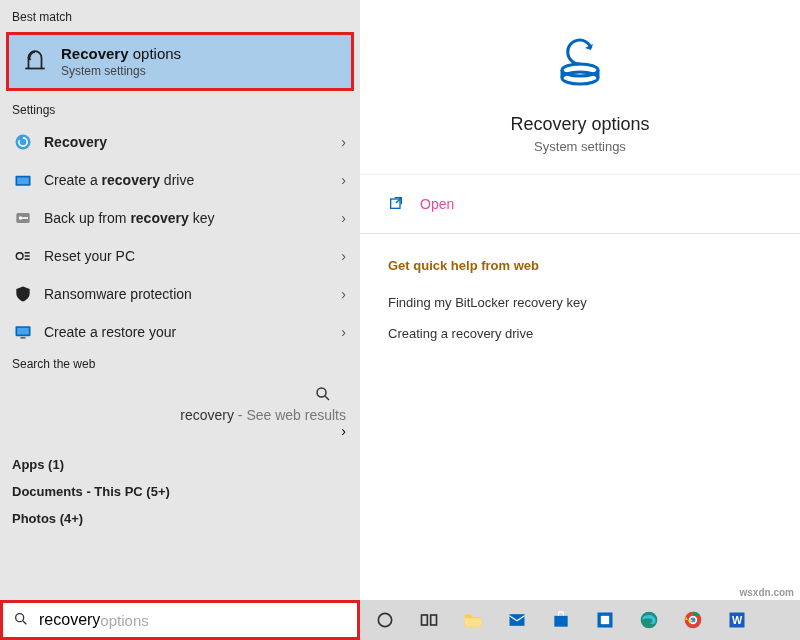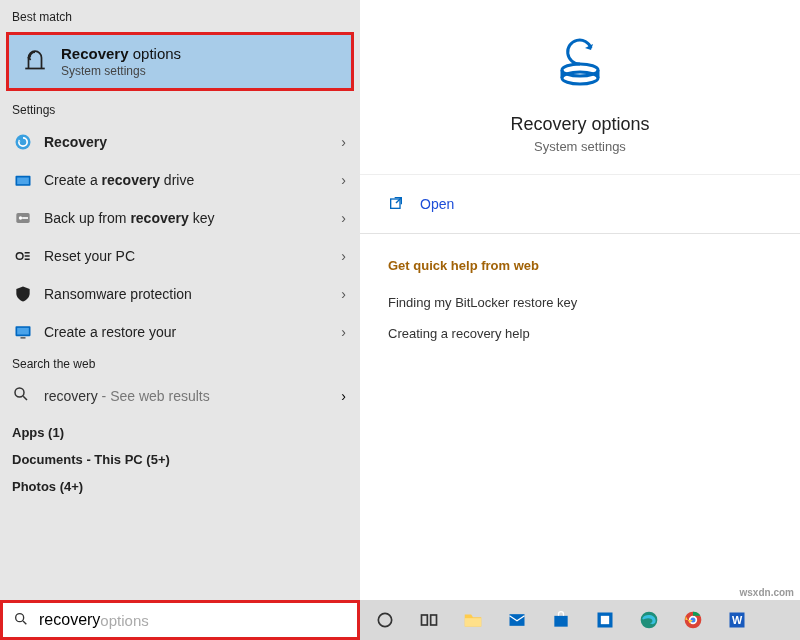--- a/index.html
+++ b/index.html
@@ -9,30 +9,30 @@
 .right-panel { flex: 1; background: #fff; padding: 0; }
 .section-header { font-size: 12px; color: #222; padding: 6px 12px 6px 12px; font-weight: 400; }
 .best-match-card { background: #a8cce9; border: 3px solid #e02020; margin: 2px 6px 6px 6px; padding: 10px 10px 10px 12px; display: flex; align-items: center; gap: 12px; cursor: pointer; }
 .best-match-icon { width: 28px; height: 28px; display: flex; align-items: center; justify-content: center; }
 .best-match-text .title { font-size: 15px; color: #111; }
 .best-match-text .subtitle { font-size: 12px; color: #444; margin-top: 2px; }
 .result-item { display: flex; align-items: center; padding: 8px 14px 8px 12px; font-size: 14px; color: #222; cursor: pointer; }
 .result-item .icon { width: 22px; height: 22px; margin-right: 10px; display: flex; align-items: center; justify-content: center; }
 .result-item .label { flex: 1; }
 .result-item .chev { color: #555; font-size: 14px; }
-.web-item { display: flex; align-items: center; padding: 8px 14px 8px 12px; font-size: 14px; cursor: pointer; }
+.web-item { display: flex; align-items: flex-end; padding: 8px 14px 8px 12px; font-size: 14px; cursor: pointer; flex-direction: column; }
 .web-item .icon { width: 22px; height: 22px; margin-right: 10px; }
 .web-item .label { flex: 1; color: #333; }
 .web-item .suffix { color: #777; }
 .category-line { font-size: 13px; color: #222; padding: 10px 12px 2px 12px; font-weight: 600; }
 .details-hero { text-align: center; padding: 30px 20px 20px 20px; border-bottom: 1px solid #eee; margin-bottom: 6px; }
 .details-hero .hero-icon { display: inline-block; margin-bottom: 10px; }
 .details-hero .hero-title { font-size: 18px; color: #222; margin-top: 6px; }
 .details-hero .hero-sub { font-size: 13px; color: #666; margin-top: 4px; }
-.action-row { display: flex; align-items: center; padding: 14px 28px; font-size: 14px; color: #1d4ed8; cursor: pointer; }
+.action-row { display: flex; align-items: center; padding: 14px 28px; font-size: 14px; color: #ec4899; cursor: pointer; }
 .action-row .icon { width: 18px; height: 18px; margin-right: 14px; color: #0067c0; }
 .help-section { padding: 18px 28px; }
 .help-title { font-size: 13px; font-weight: 600; color: #a16207; margin-bottom: 14px; }
 .help-link { font-size: 13px; color: #333; padding: 8px 0; cursor: pointer; }
 hr.sep { border: none; border-top: 1px solid #e2e2e2; margin: 6px 0; }
 .search-bar { position: absolute; bottom: 0; left: 0; width: 360px; height: 40px; background: #fff; border: 3px solid #e02020; display: flex; align-items: center; padding: 0 10px; }
 .search-bar .icon { width: 18px; height: 18px; margin-right: 8px; color: #333; }
 .search-bar .ghost { color: #aaa; font-size: 15px; }
 .taskbar { position: absolute; bottom: 0; left: 360px; right: 0; height: 40px; background: #d9d9d9; display: flex; align-items: center; padding: 0 14px; gap: 22px; }
 .task-icon { width: 22px; height: 22px; display: flex; align-items: center; justify-content: center; cursor: pointer; }
@@ -169,22 +169,22 @@
             <path d="M10 4h10v10"></path>
             <path d="M20 4l-8 8"></path>
           </svg></div>
       <span>Open</span>
     </div>
 
     <hr class="sep">
 
     <div class="help-section">
       <div class="help-title">Get quick help from web</div>
-      <div class="help-link">Finding my BitLocker restore key</div>
-      <div class="help-link">Creating a recovery help</div>
+      <div class="help-link">Finding my BitLocker recovery key</div>
+      <div class="help-link">Creating a recovery drive</div>
     </div>
   </div>
 </div>
 
 <div class="search-bar">
   <div class="icon"><svg width="16" height="16" viewBox="0 0 24 24" stroke="#333" fill="none" stroke-width="2">
         <circle cx="10" cy="10" r="6"></circle>
         <path d="M15 15l5 5"></path>
       </svg></div>
   <span>recovery</span>

